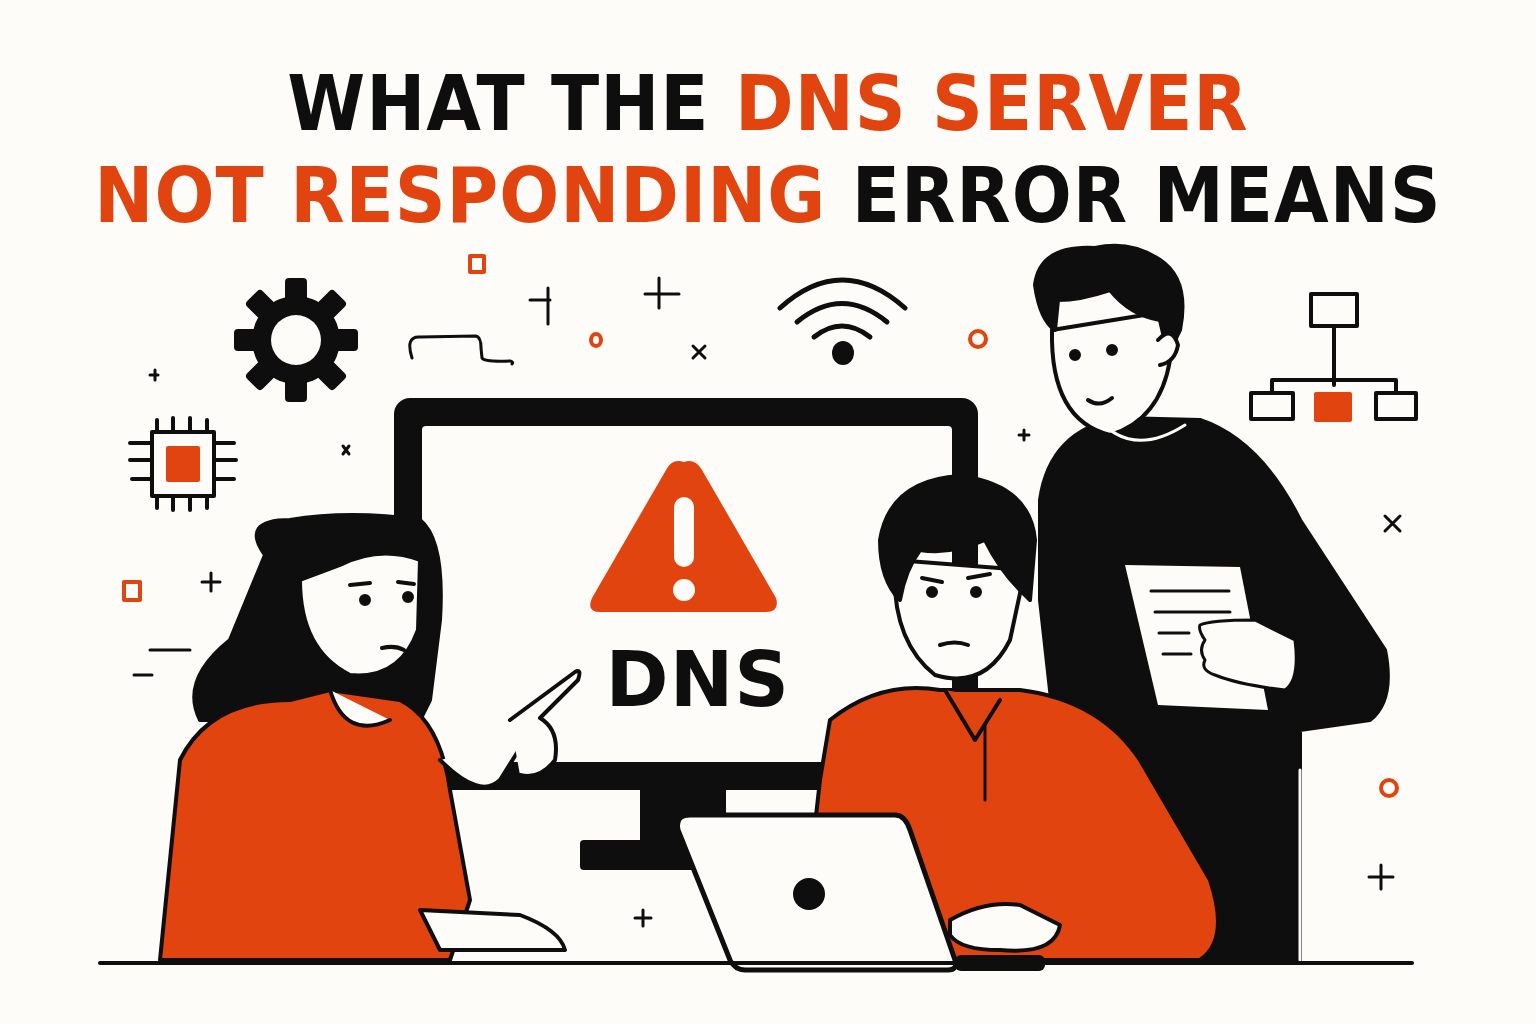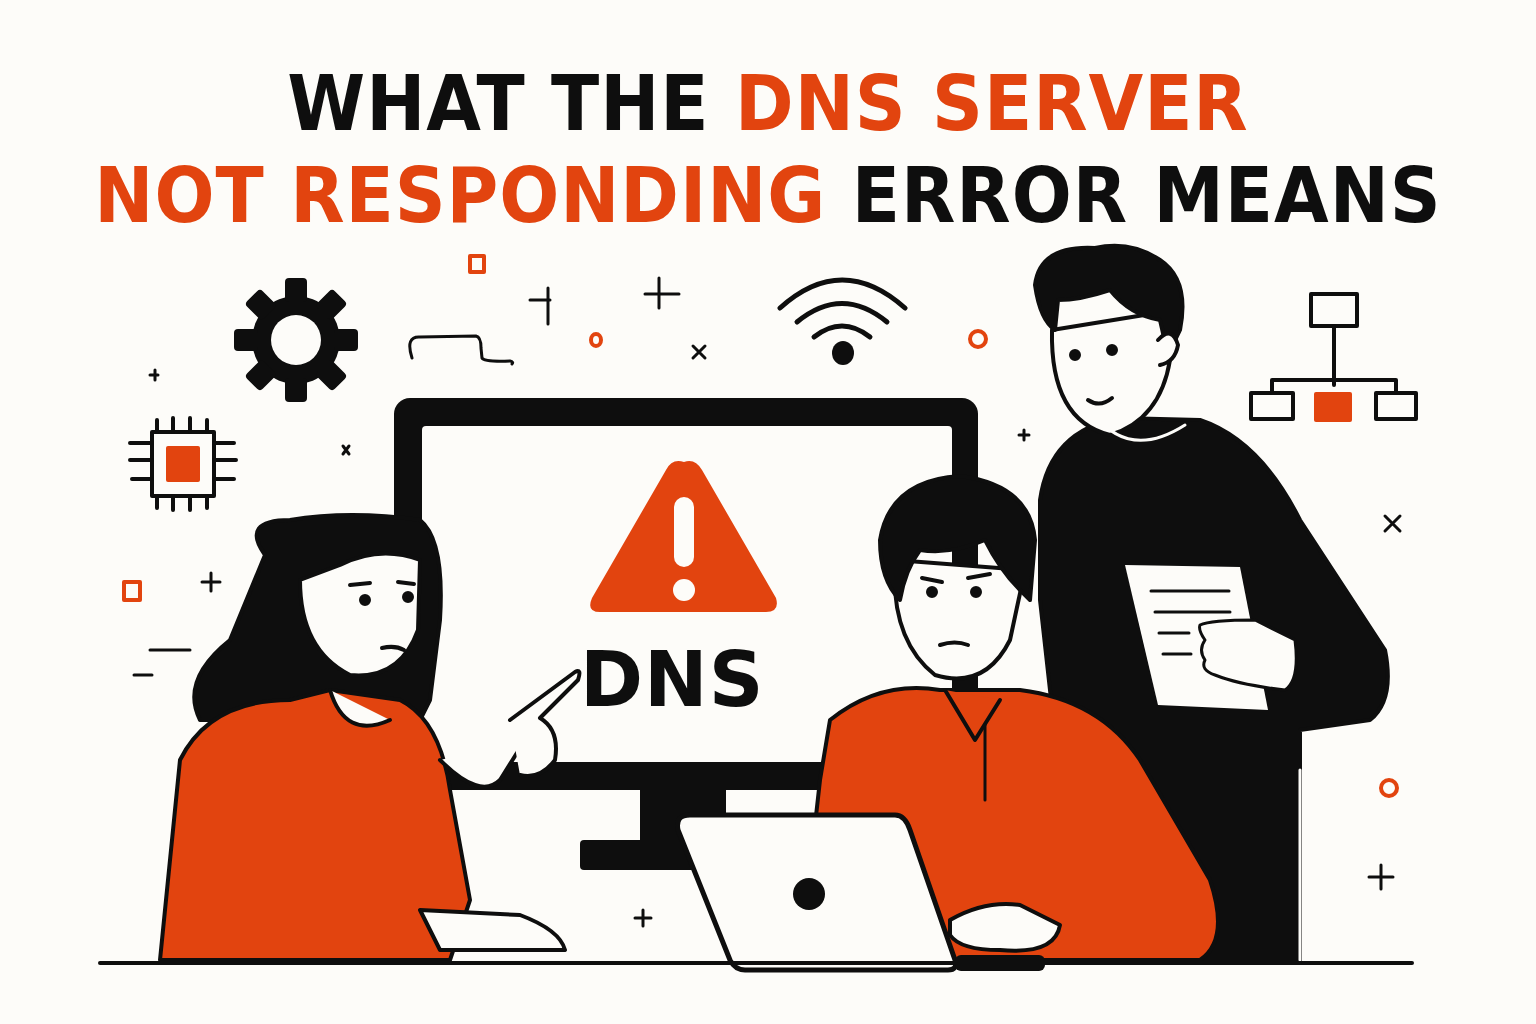--- a/index.html
+++ b/index.html
@@ -18,21 +18,21 @@
       line-height: 92px;
       letter-spacing: 1px;
       transform: scaleX(0.93);
       transform-origin: center top;
     }
     .headline .dark { color: #0e0e0e; }
     .headline .accent { color: #e2440f; }
     .scene { position: absolute; left: 0; top: 0; }
     .dns-label {
       position: absolute; left: 580px; top: 635px; width: 210px;
-      text-align: left;
+      text-align: right;
       font-family: "DejaVu Sans", sans-serif; font-weight: bold;
       font-size: 76px; color: #0e0e0e; letter-spacing: 1px;
     }
   </style>
 </head>
 <body>
 
 <div class="headline">
   <div><span class="dark">WHAT THE </span><span class="accent">DNS SERVER</span></div>
   <div><span class="accent">NOT RESPONDING</span><span class="dark"> ERROR MEANS</span></div>

